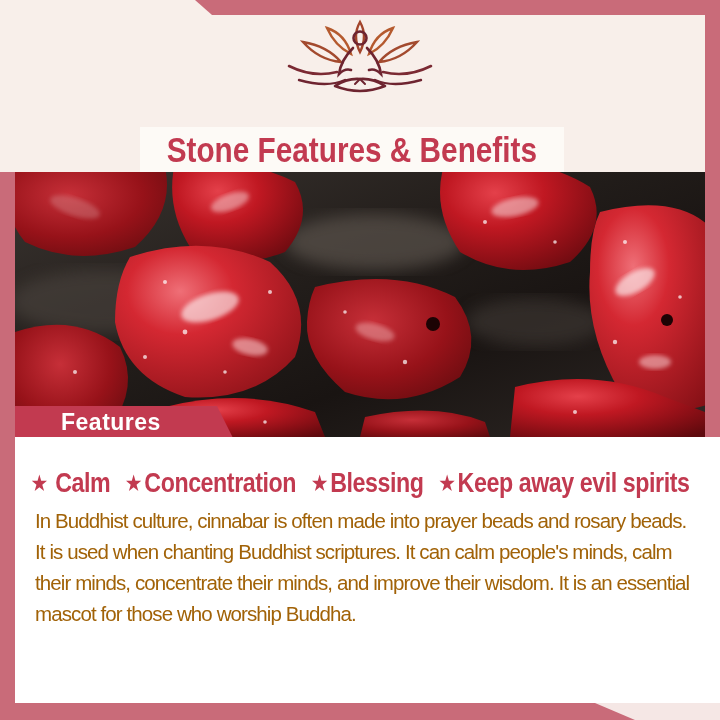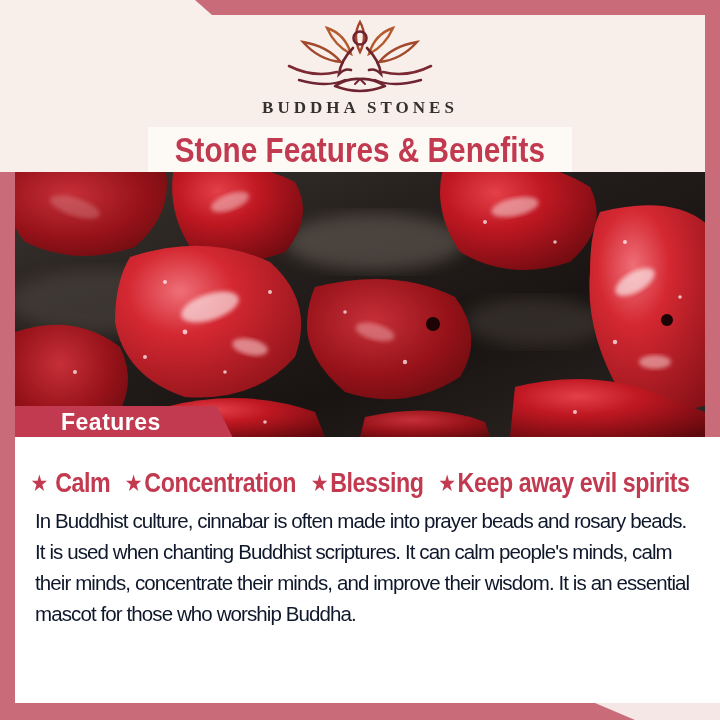--- a/index.html
+++ b/index.html
@@ -17,21 +17,21 @@
   .band-bottom-dark{left:0;bottom:0;width:635px;height:17px;background:#c96b79;
     clip-path:polygon(0 0,calc(100% - 40px) 0,100% 100%,0 100%);}
 
   
   .logo-wrap{position:absolute;left:0;top:16px;width:720px;text-align:center;}
   .wordmark{position:absolute;left:0;top:98px;width:720px;text-align:center;
     font-family:"Liberation Serif",serif;font-size:17px;font-weight:600;
     letter-spacing:4px;color:#34302e;}
 
   
-  .banner{position:absolute;left:148px;top:127px;width:424px;height:45px;
+  .banner{position:absolute;left:140px;top:127px;width:424px;height:45px;
     background:#fdfaf6;display:flex;align-items:center;justify-content:center;}
   .banner-text{display:inline-block;transform:scaleX(.85);white-space:nowrap;
     font-size:35px;font-weight:bold;color:#c23a50;letter-spacing:0;}
 
   
   .photo{position:absolute;left:15px;top:172px;width:690px;height:265px;
     background:#211c1a;overflow:hidden;}
 
   
   .badge{position:absolute;left:15px;top:406px;width:218px;height:32px;
@@ -45,21 +45,21 @@
 
   .features{position:absolute;left:15px;top:466px;width:690px;height:34px;
     display:flex;align-items:center;justify-content:center;gap:17px;
     transform:scaleX(.86);white-space:nowrap;}
   .feature{display:flex;align-items:center;color:#c23a50;}
   .feature .star{font-size:23px;margin-right:2px;line-height:1;}
   .feature:first-child .star{margin-right:8px;}
   .feature .label{font-size:27px;font-weight:bold;letter-spacing:-.5px;}
 
   .description{position:absolute;left:35px;top:505px;width:658px;
-    font-size:20.5px;line-height:31px;letter-spacing:-.9px;color:#0f172a;}
+    font-size:20.5px;line-height:31px;letter-spacing:-.9px;color:#a16207;}
 </style>
 </head>
 <body>
 
 <div class="canvas">
 
   <div class="band band-top"></div>
   <div class="band band-right"></div>
   <div class="band band-left"></div>
   <div class="band-bottom-light band"></div>
@@ -79,21 +79,20 @@
       <path d="M24 64 Q52 72 70 64" stroke="#6e2430" stroke-width="2.4" fill="none" stroke-linecap="round"></path>
       <path d="M146 64 Q118 72 100 64" stroke="#6e2430" stroke-width="2.4" fill="none" stroke-linecap="round"></path>
 
       <circle cx="85" cy="22" r="6.5" stroke="#6e2430" stroke-width="2.6" fill="none"></circle>
       <path d="M78 32 Q66 44 64 58 Q70 52 76 54" stroke="#6e2430" stroke-width="2.6" fill="none" stroke-linecap="round"></path>
       <path d="M92 32 Q104 44 106 58 Q100 52 94 54" stroke="#6e2430" stroke-width="2.6" fill="none" stroke-linecap="round"></path>
       <path d="M60 70 Q85 80 110 70 Q98 62 85 63 Q72 62 60 70 Z" stroke="#6e2430" stroke-width="2.6" fill="none" stroke-linejoin="round"></path>
       <path d="M80 68 L85 63 L90 68" stroke="#6e2430" stroke-width="2" fill="none" stroke-linecap="round"></path>
     </svg>
   </div>
-  <div class="wordmark">BUDDHA STONES</div>
 
   <div class="banner">
     <span class="banner-text">Stone Features &amp; Benefits</span>
   </div>
 
   <div class="photo">
     <svg width="690" height="265" viewBox="0 0 690 265">
       <defs>
         <linearGradient id="bg" x1="0" y1="0" x2="1" y2="1">
           <stop offset="0" stop-color="#3a3430"></stop>

